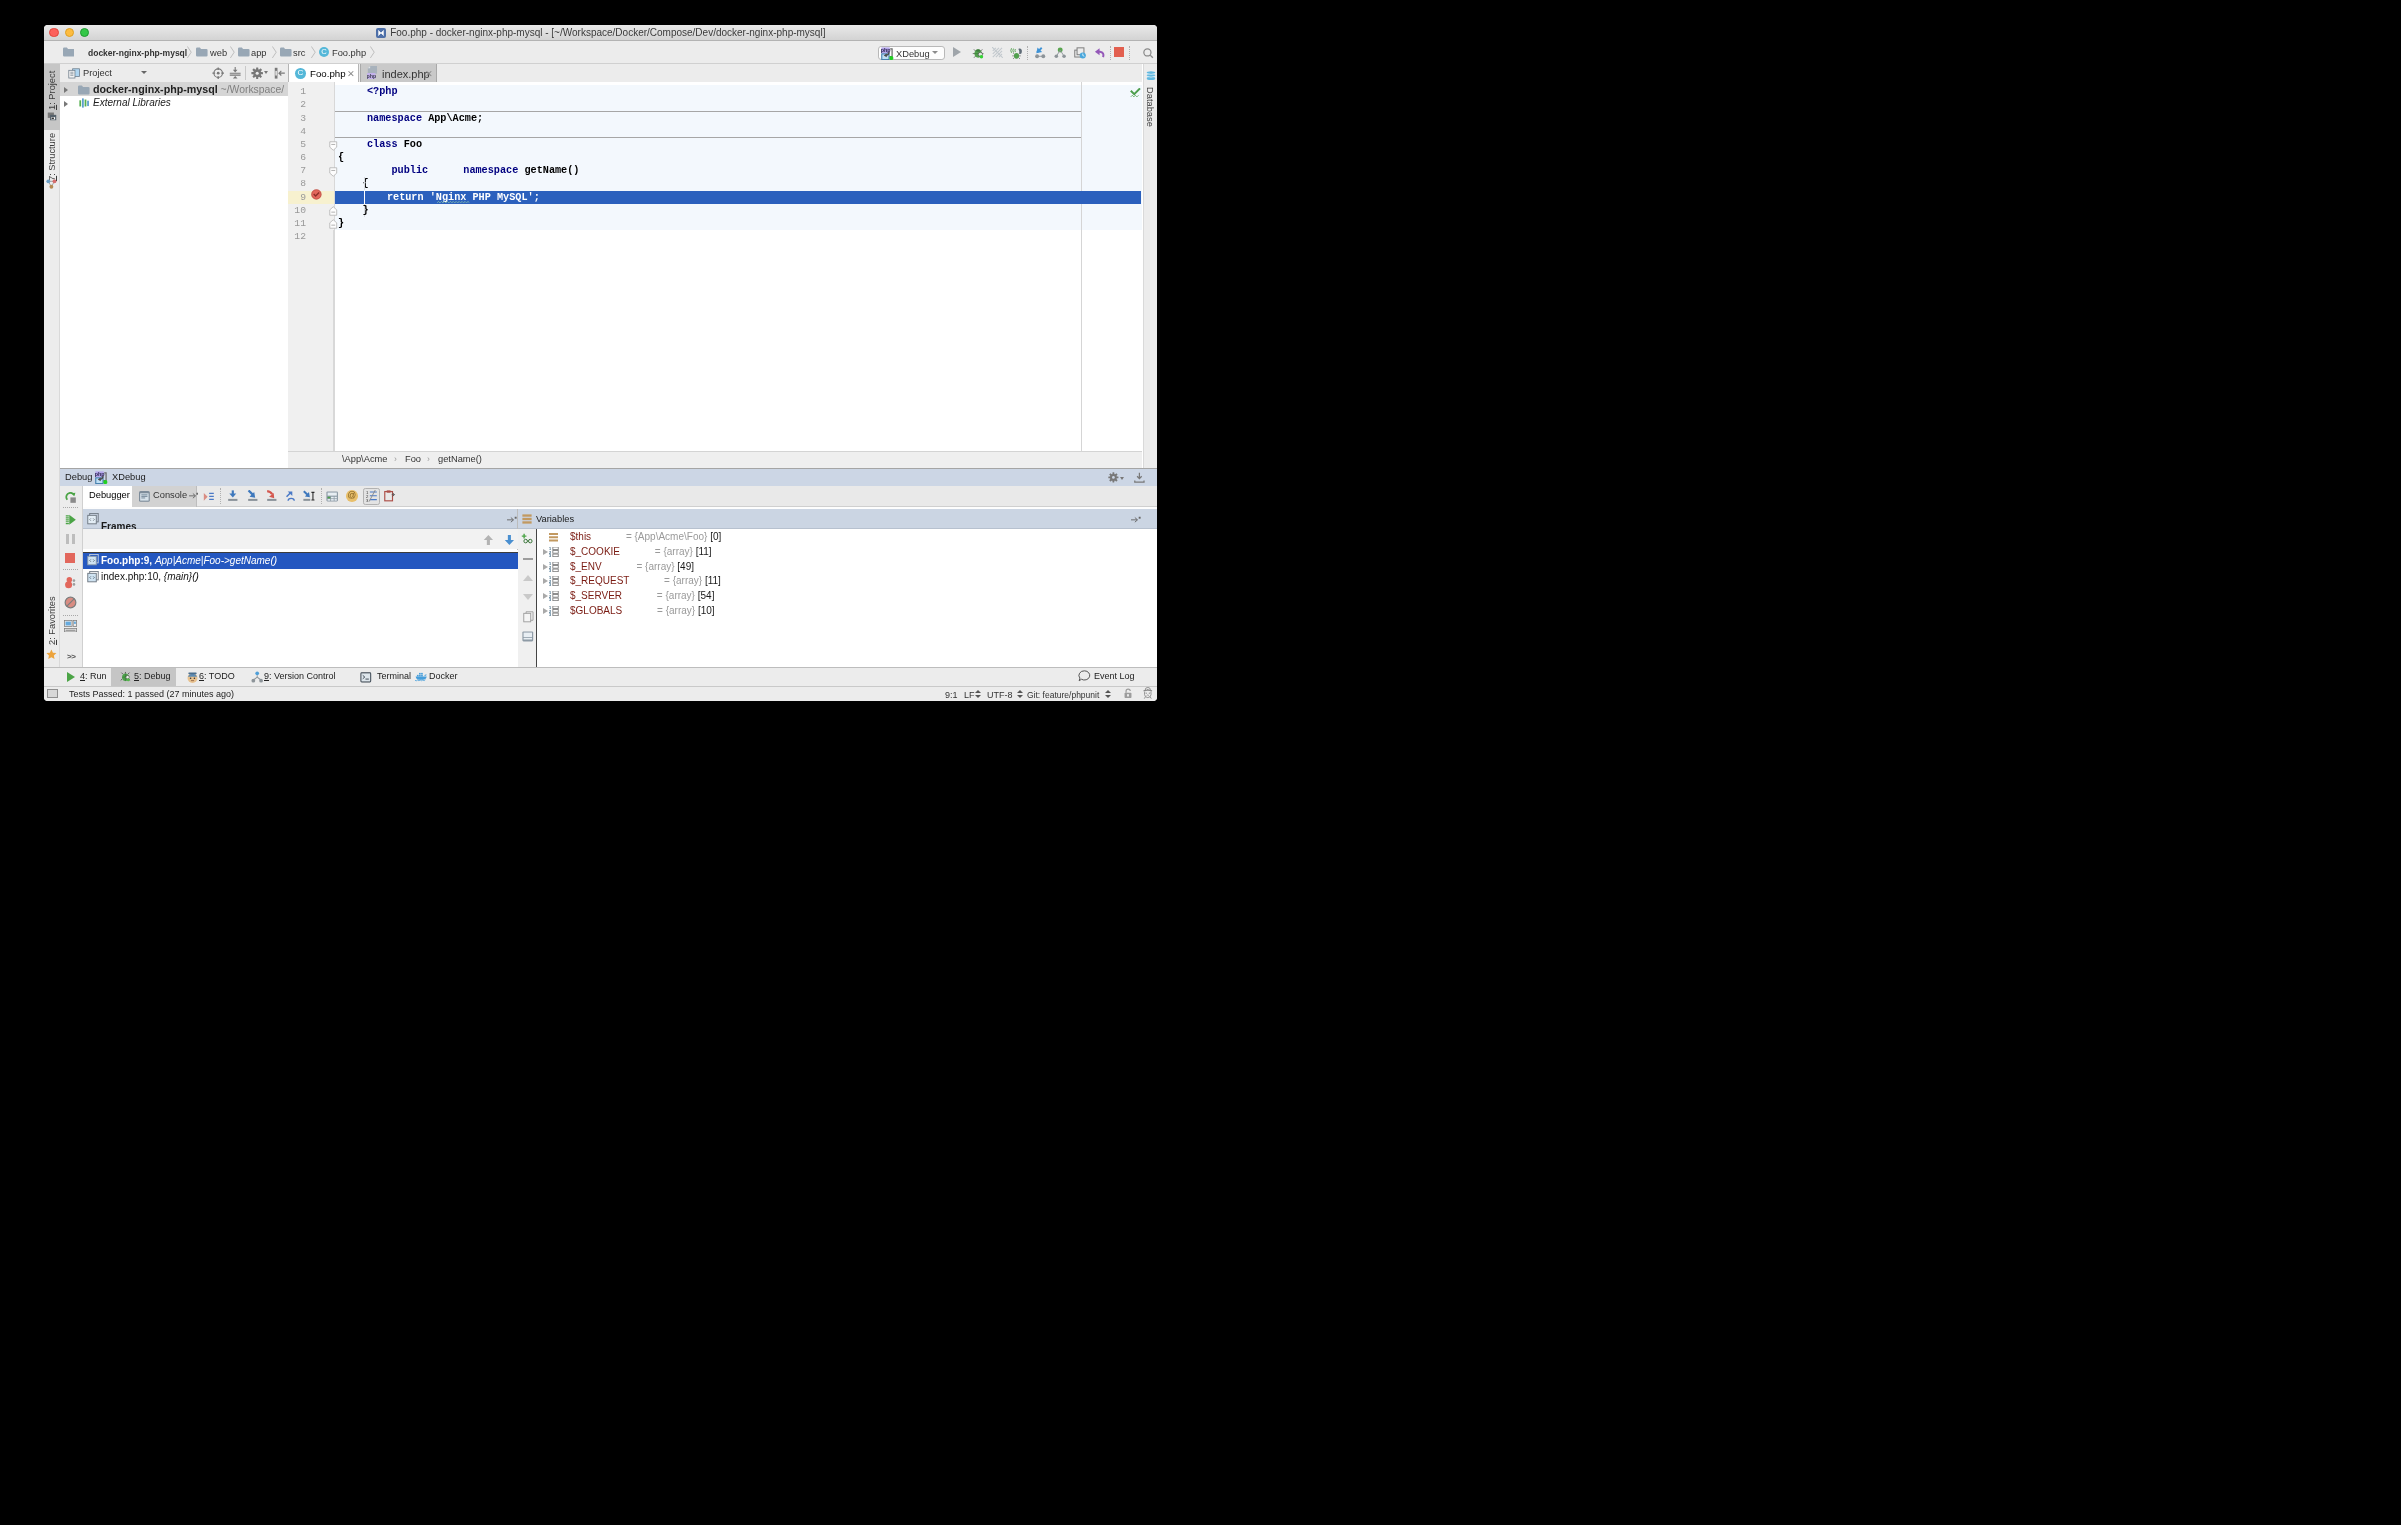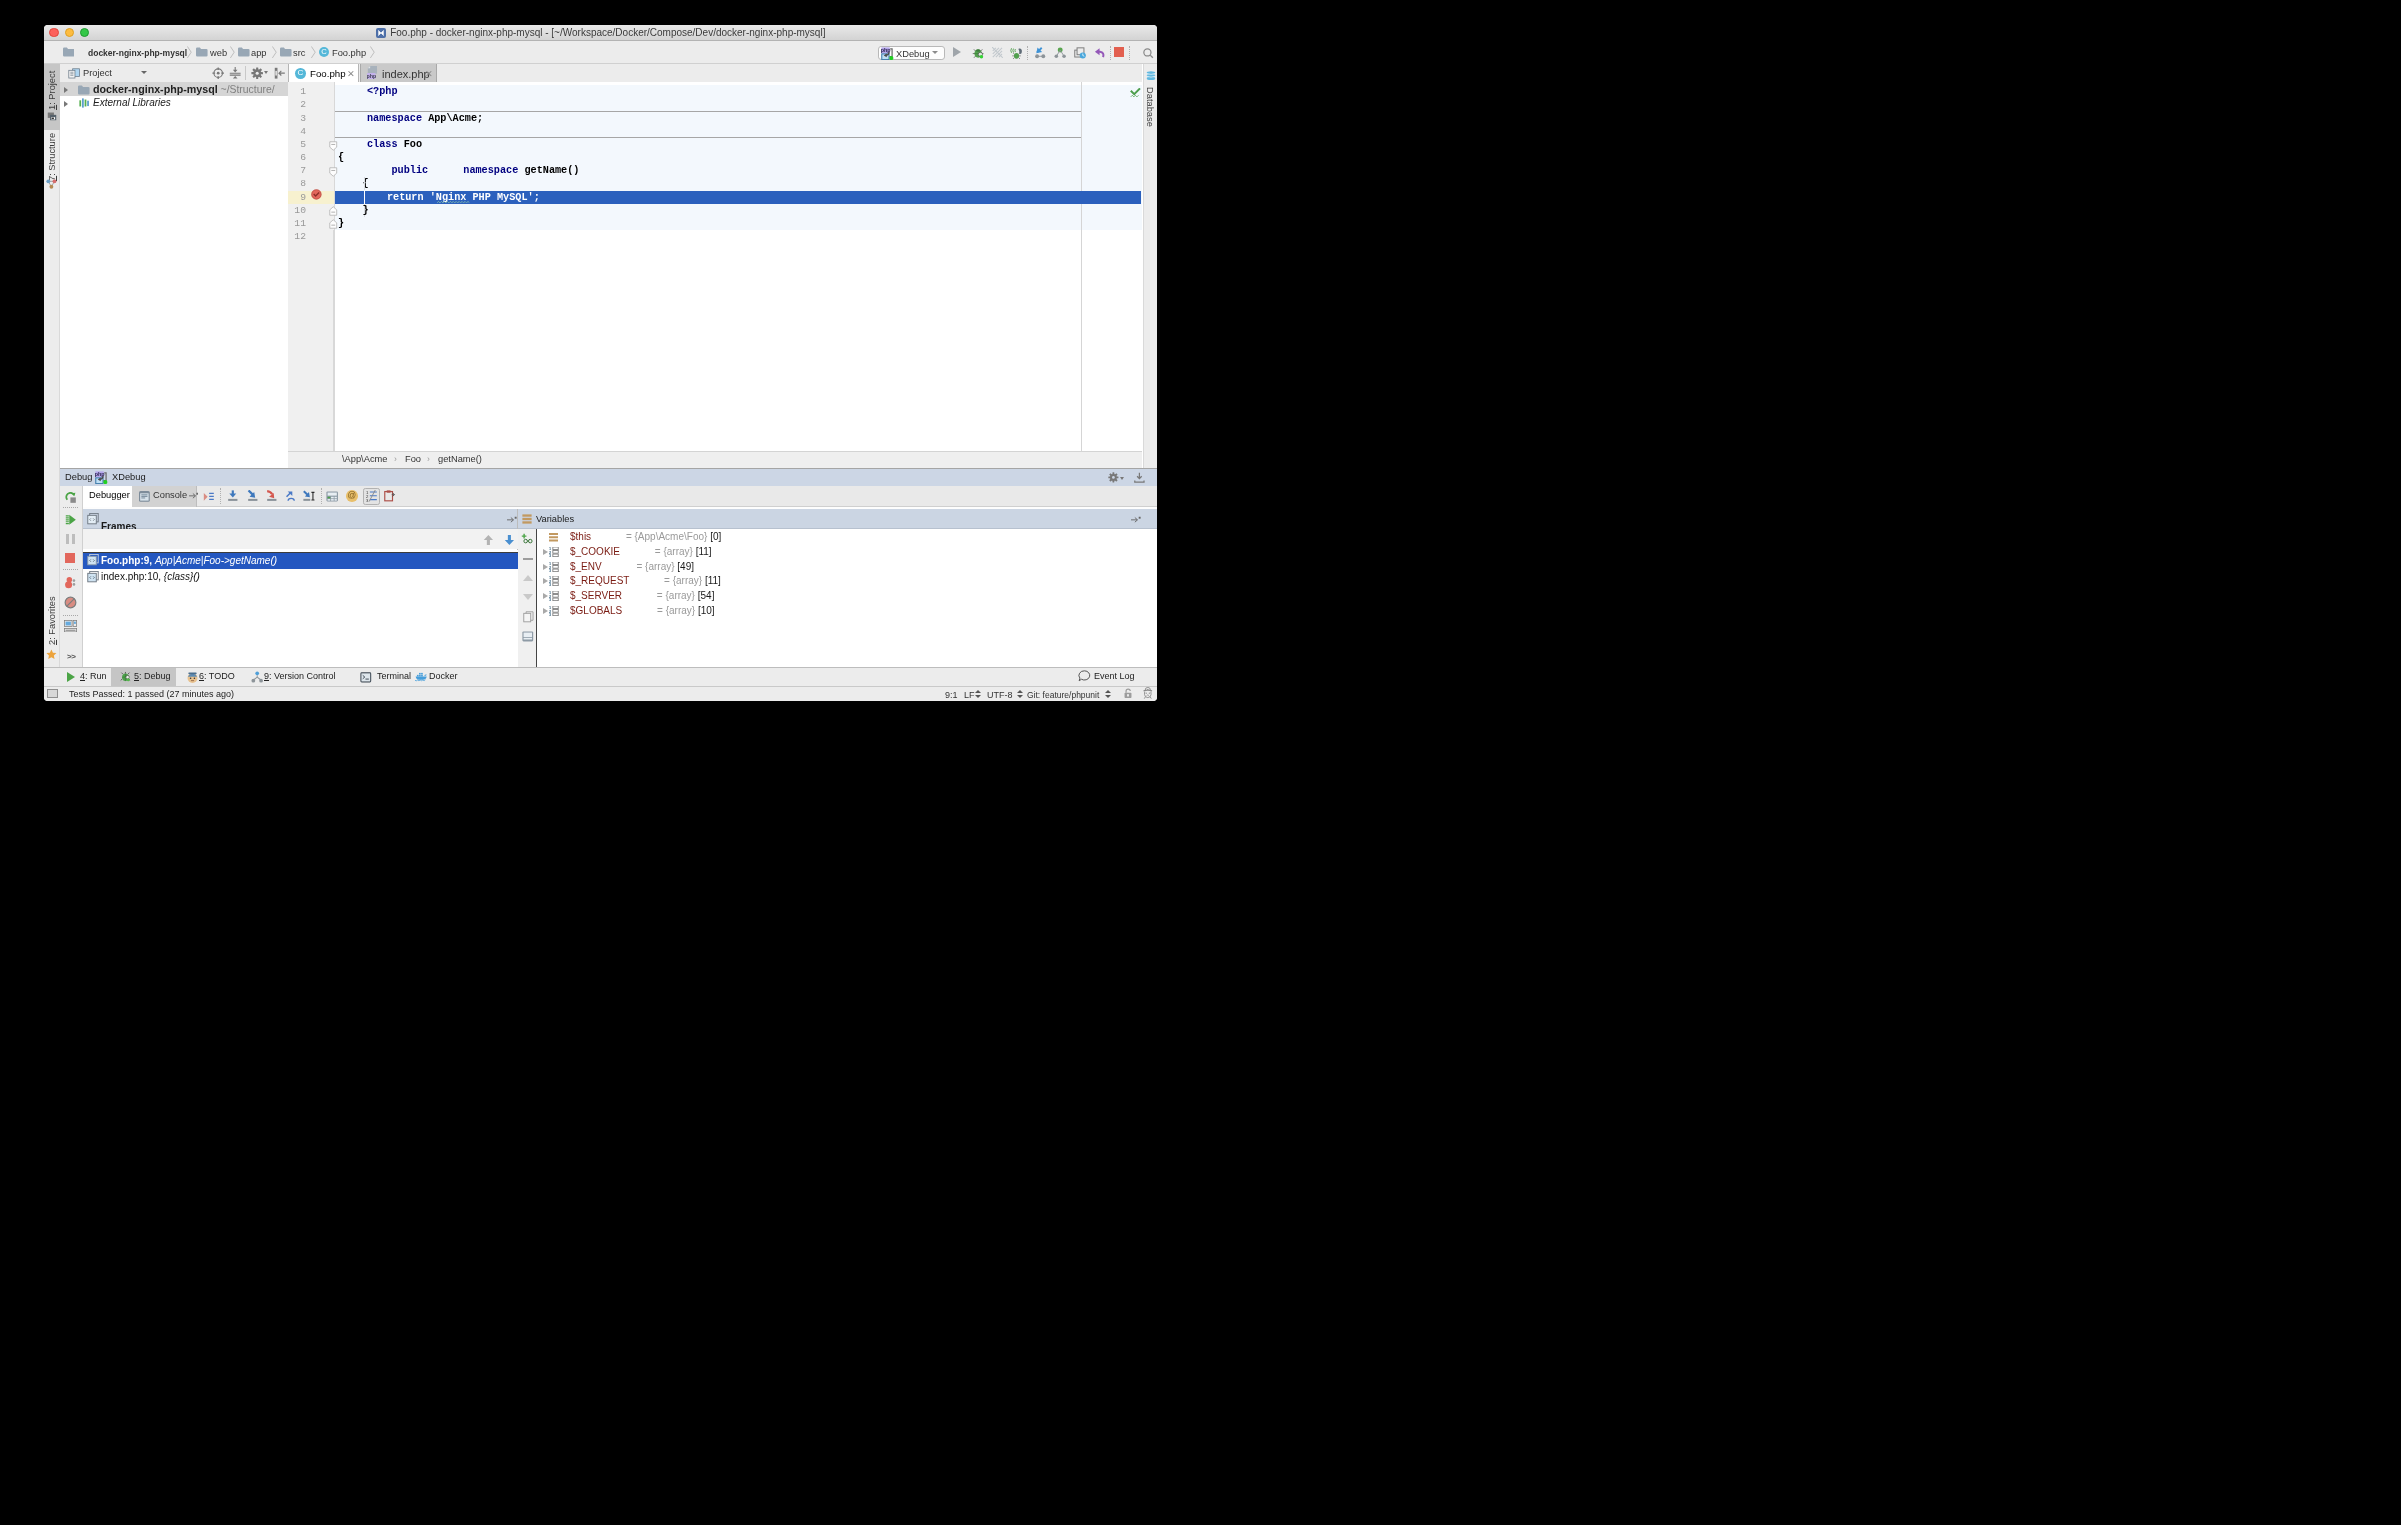--- a/index.html
+++ b/index.html
@@ -236,21 +236,21 @@
       <rect x="1" y="1" width="3.5" height="14" fill="#787878"></rect>
       <rect x="1.8" y="5" width="1.9" height="6" fill="#ececec"></rect>
       <path d="M14 8 L7 8 M9.5 5 L6.5 8 L9.5 11" stroke="#787878" stroke-width="1.5" fill="none"></path>
     </svg>
 
   <div class="abs trow" style="top:57px;background:#d5d5d5;"></div>
   <div class="abs" style="left:20px;top:62px;width:0;height:0;border-top:3.5px solid transparent;border-bottom:3.5px solid transparent;border-left:4.6px solid #777;"></div>
   <svg class="abs" style="left:34px;top:60px;" width="11.6" height="10" viewBox="0 0 15 13">
       <path d="M0 2 q0-1.5 1.5-1.5 h3.5 l1.5 2 h7 q1.5 0 1.5 1.5 v7 q0 1.5 -1.5 1.5 h-12 q-1.5 0 -1.5-1.5 z" fill="#98a7b5"></path>
     </svg>
-  <div class="abs" style="left:49px;top:57px;width:196px;height:14px;line-height:14px;font-size:10.4px;white-space:nowrap;overflow:hidden;"><b style="font-size:10.7px;">docker-nginx-php-mysql</b> <span style="color:#808080;">~/Structure/</span></div>
+  <div class="abs" style="left:49px;top:57px;width:196px;height:14px;line-height:14px;font-size:10.4px;white-space:nowrap;overflow:hidden;"><b style="font-size:10.7px;">docker-nginx-php-mysql</b> <span style="color:#808080;">~/Workspace/</span></div>
   <div class="abs" style="left:20px;top:76px;width:0;height:0;border-top:3.5px solid transparent;border-bottom:3.5px solid transparent;border-left:4.6px solid #777;"></div>
   <svg class="abs" style="left:35px;top:73px;" width="10" height="10" viewBox="0 0 13 13">
       <rect x="0.5" y="3" width="2.3" height="8" fill="#55b04f"></rect>
       <rect x="3.9" y="0.5" width="2.3" height="12" fill="#5c9fcd"></rect>
       <rect x="7.3" y="2" width="2.3" height="9" fill="#55b04f"></rect>
       <rect x="10.6" y="3.5" width="2.3" height="7" fill="#5c9fcd"></rect>
     </svg>
   <div class="abs" style="left:49px;top:71px;height:14px;line-height:14px;font-size:10px;font-style:italic;">External Libraries</div>
 
   <div class="abs" id="tabrow"></div>
@@ -522,21 +522,21 @@
       <rect x="3.5" y="0.5" width="11" height="11" fill="none" stroke="#c8d4e2" stroke-width="1.2"></rect>
       <rect x="1" y="3" width="11" height="11" fill="#cfe3f2" stroke="#8a99a9" stroke-width="1.2"></rect>
       <path d="M5 7 L3.5 8.5 L5 10 M8 7 L9.5 8.5 L8 10" stroke="#51626f" stroke-width="1.1" fill="none"></path>
     </svg>
   <div class="abs" style="left:57px;top:529px;font-size:10px;height:14px;line-height:14px;color:#fff;"><b>Foo.php:9,</b> <i>App|Acme|Foo-&gt;getName()</i></div>
   <svg class="abs" style="left:43px;top:546px;" width="11.6" height="11.6" viewBox="0 0 15 15">
       <rect x="3.5" y="0.5" width="11" height="11" fill="none" stroke="#6d7680" stroke-width="1.2"></rect>
       <rect x="1" y="3" width="11" height="11" fill="#cfe3f2" stroke="#6d7680" stroke-width="1.2"></rect>
       <path d="M5 7 L3.5 8.5 L5 10 M8 7 L9.5 8.5 L8 10" stroke="#51626f" stroke-width="1.1" fill="none"></path>
     </svg>
-  <div class="abs" style="left:57px;top:545px;font-size:10px;height:14px;line-height:14px;color:#111;">index.php:10, <i>{class}()</i></div>
+  <div class="abs" style="left:57px;top:545px;font-size:10px;height:14px;line-height:14px;color:#111;">index.php:10, <i>{main}()</i></div>
 
   <div class="abs" id="vartoolcol"></div>
   <svg class="abs" style="left:477px;top:508px;" width="12.4" height="10.8" viewBox="0 0 16 14">
       <path d="M4 1 L4 7 M1 4 L7 4" stroke="#4ba446" stroke-width="1.8"></path>
       <circle cx="6" cy="10.5" r="2.3" fill="none" stroke="#2e6d2e" stroke-width="1.2"></circle>
       <circle cx="12" cy="10.5" r="2.3" fill="none" stroke="#2e6d2e" stroke-width="1.2"></circle>
       <path d="M8.3 10.5 h1.4" stroke="#2e6d2e" stroke-width="1.2"></path>
     </svg>
   <div class="abs" style="left:479px;top:533px;width:10px;height:1.9px;background:#9d9d9d;"></div>
   <div class="abs" style="left:479px;top:550px;width:0;height:0;border-left:5px solid transparent;border-right:5px solid transparent;border-bottom:6.2px solid #c9c9c9;"></div>

